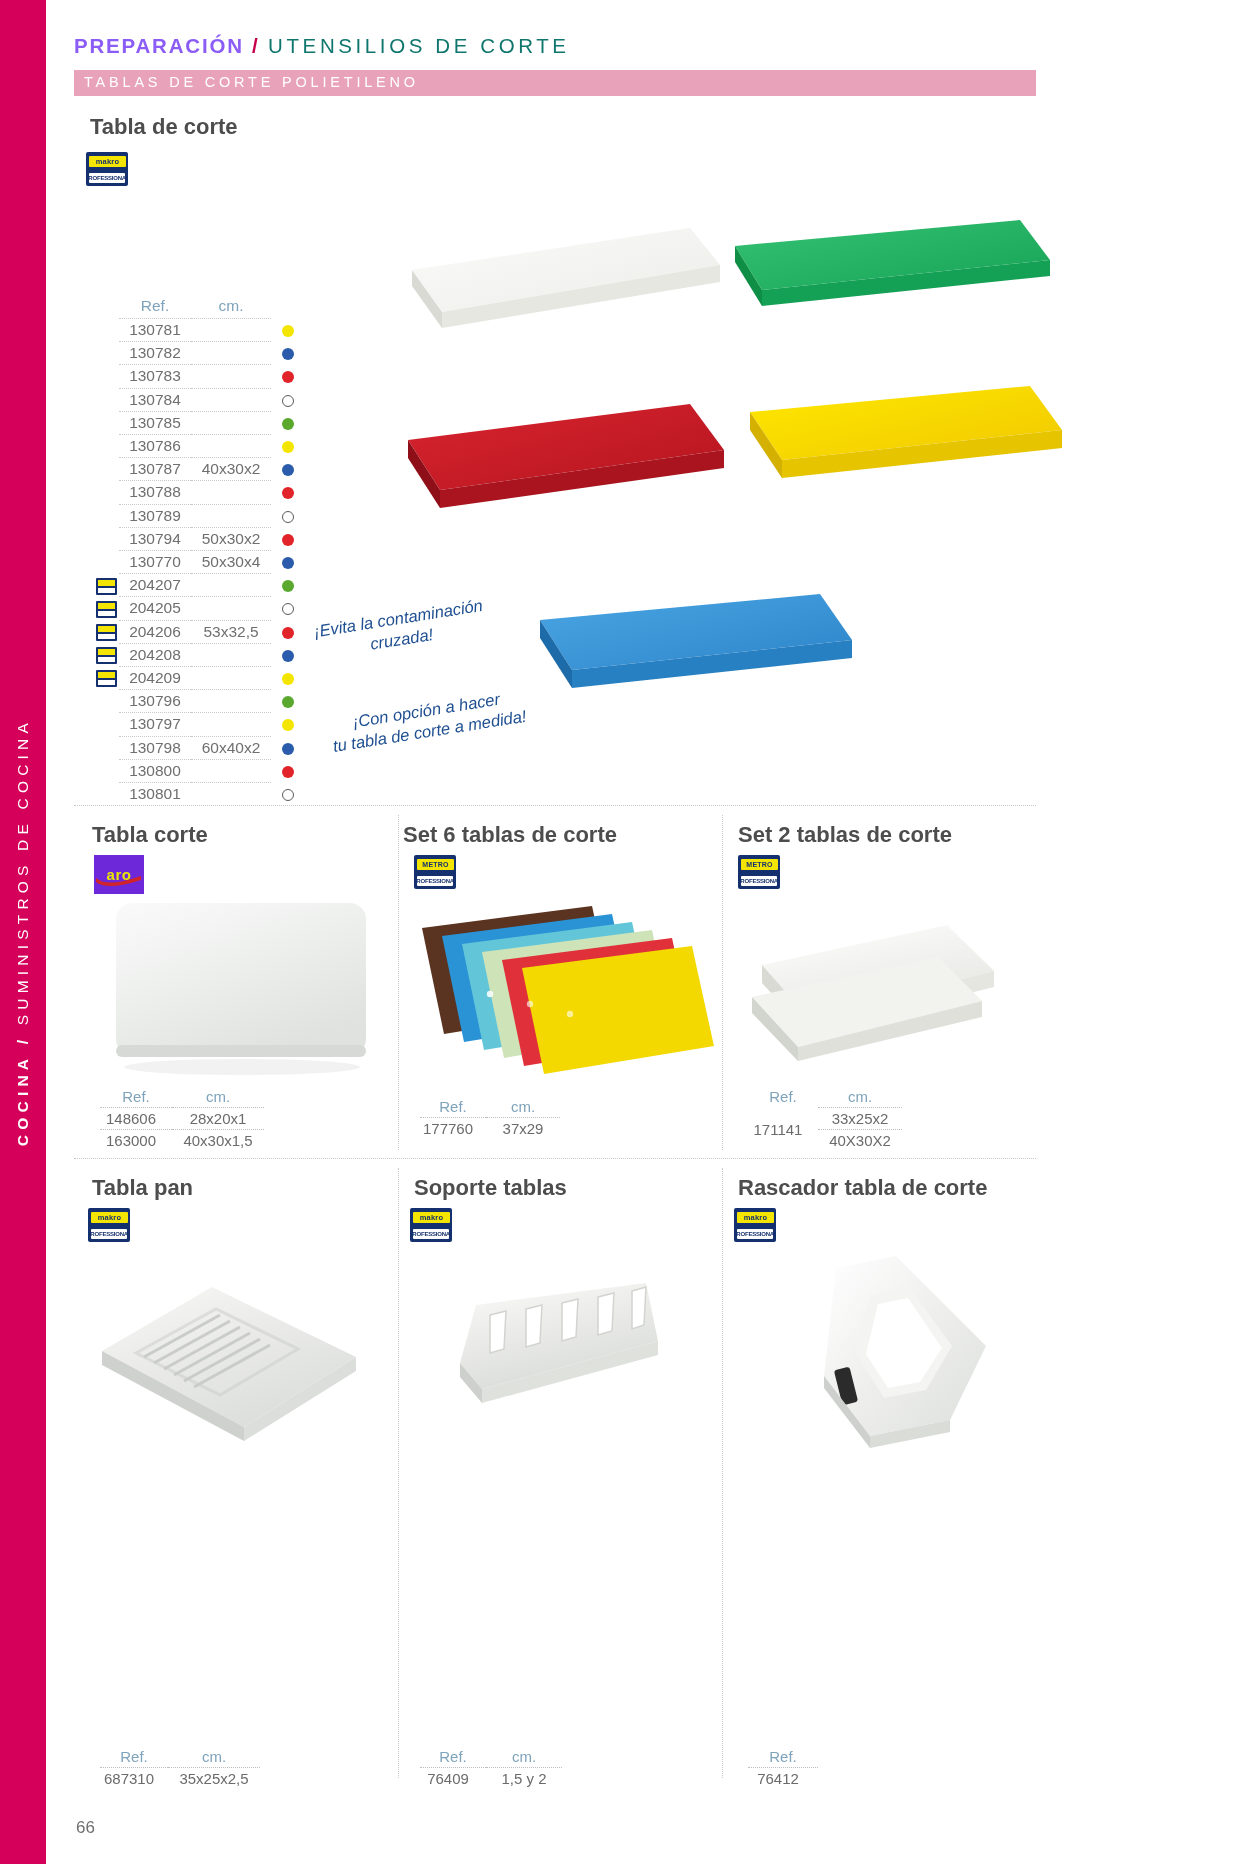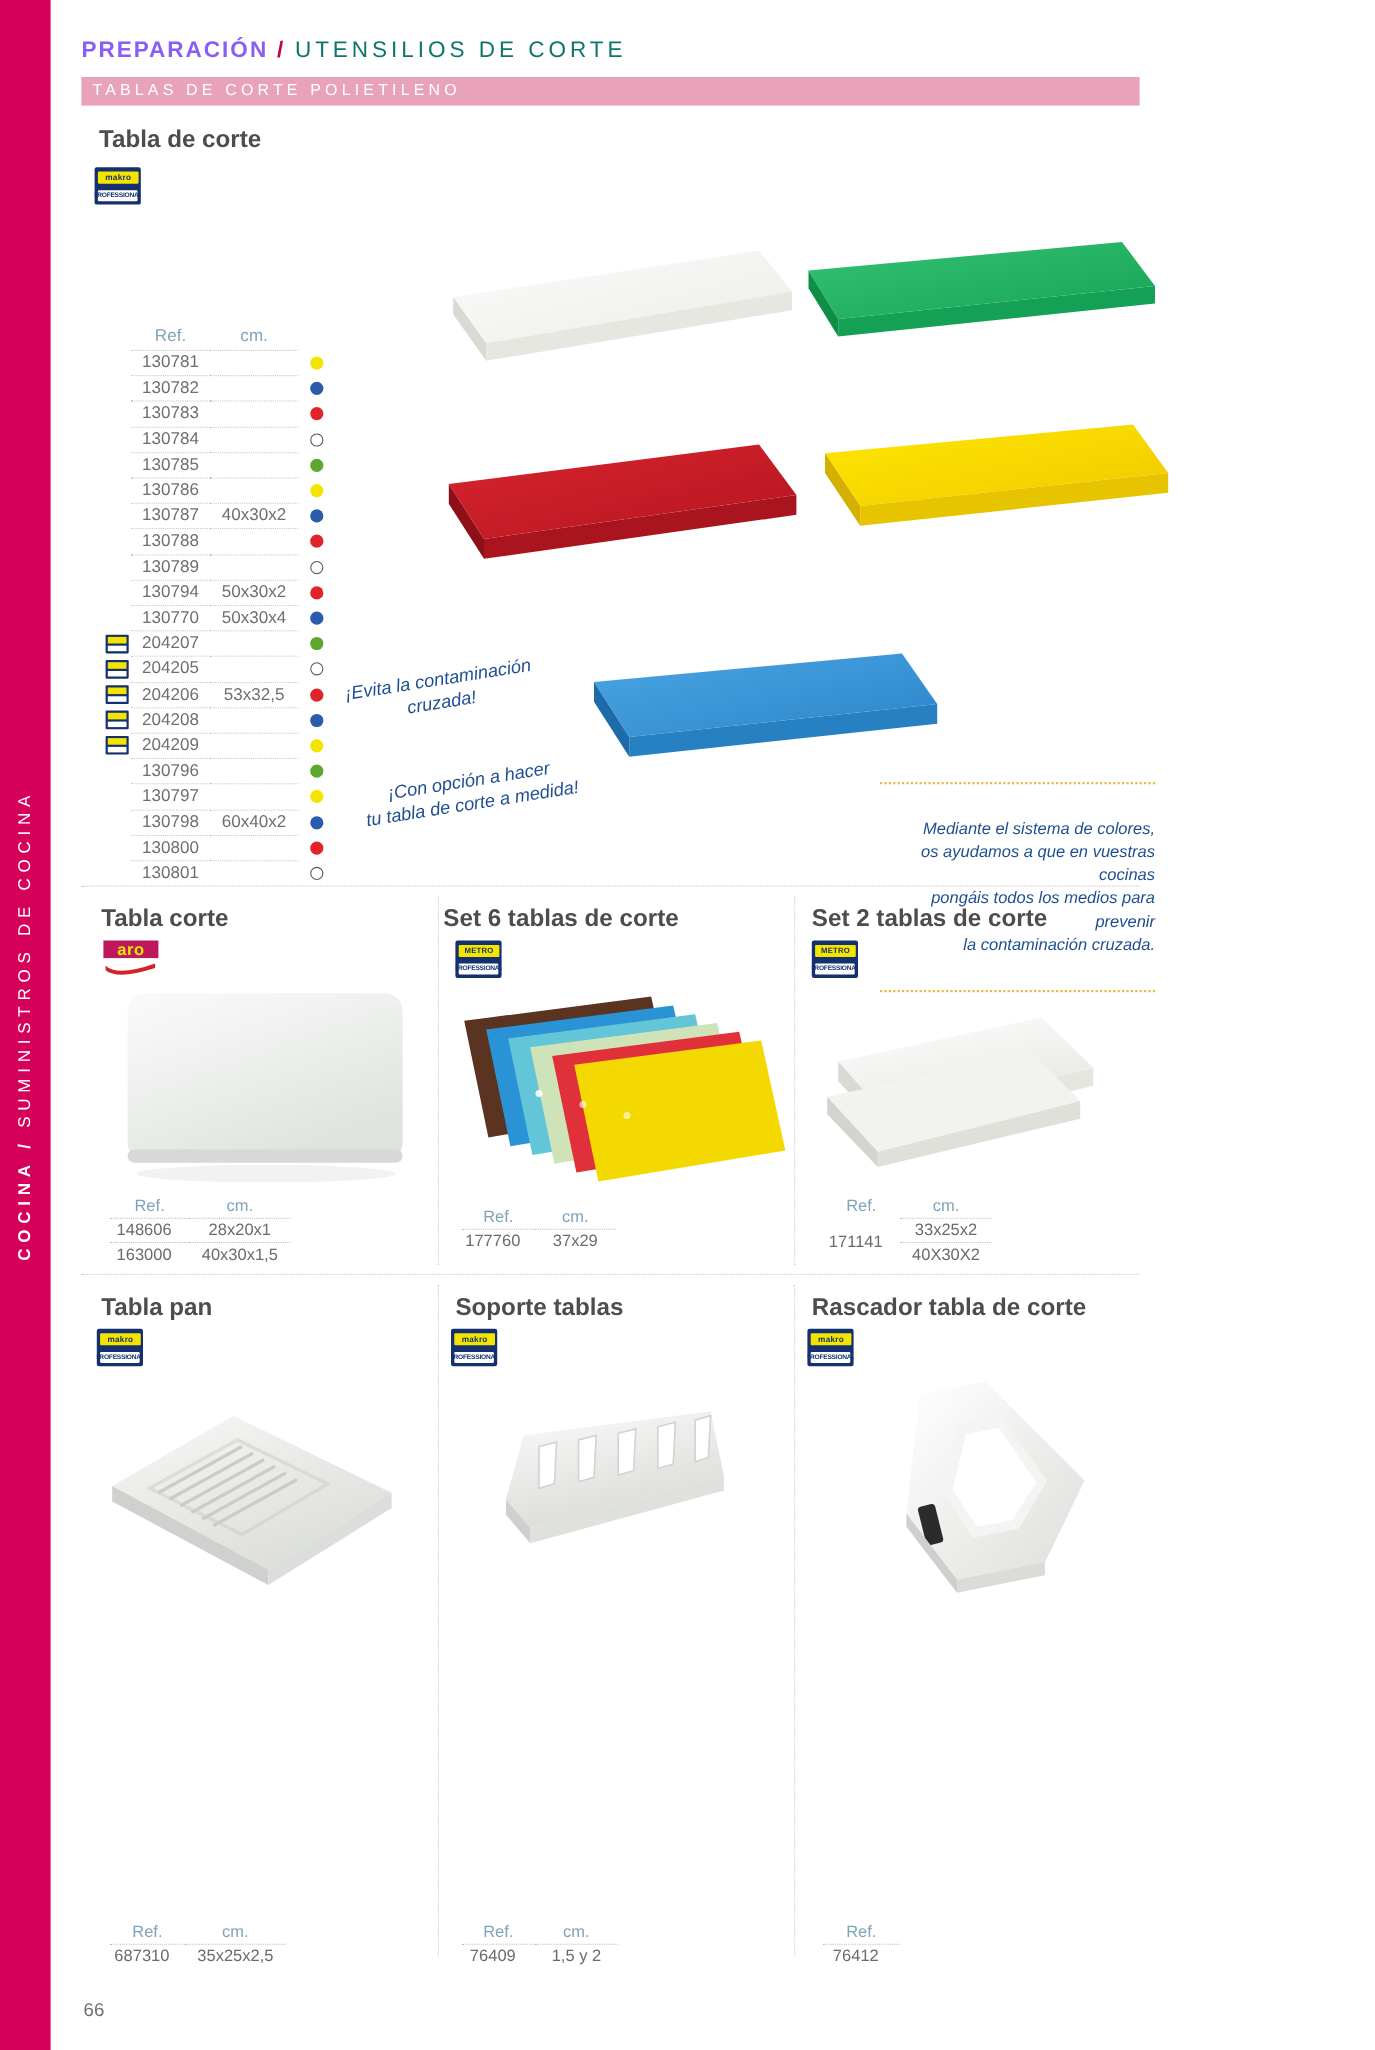--- a/index.html
+++ b/index.html
@@ -73,22 +73,22 @@
   .badge-makro .bot i {
     font-style: normal; font-size: 6px; font-weight: 700; color:#15306e;
     letter-spacing: -.2px; line-height: 1;
   }
   .badge-makro.metro .top i { font-size: 7px; }
 
   .badge-aro {
     position: absolute; width: 50px; height: 34px;
   }
   .badge-aro .blue {
-    position:absolute; left:0; top:0; width:50px; height:16px;
-    background:#be185d;
+    position:absolute; left:0; top:0; width:50px; height:39px;
+    background:#6d28d9;
     display:flex; align-items:center; justify-content:center;
   }
   .badge-aro .blue i {
     font-style: normal; color:#e8e800; font-weight:700; font-size:15px;
     letter-spacing:.5px; line-height:1;
   }
   .badge-aro .swoosh {
     position:absolute; left:1px; top:19px; width:48px; height:14px;
   }
 
@@ -401,28 +401,20 @@
         </tbody>
     </table>
   </div>
 
   <div class="callout-blue" style="left:305px; top:608px; width:190px;">¡Evita la contaminación
 cruzada!</div>
 
   <div class="callout-blue" style="left:318px; top:700px; width:220px;">¡Con opción a hacer
 tu tabla de corte a medida!</div>
 
-  <div class="note-right" style="left:800px; top:690px; width:250px;">
-    <div class="rule"></div>
-    <div>Mediante el sistema de colores,
-os ayudamos a que en vuestras cocinas
-pongáis todos los medios para prevenir
-la contaminación cruzada.</div>
-    <div class="rule bottom"></div>
-  </div>
 
   <div class="hdiv" style="left:74px; top:805px; width:962px;"></div>
   <div class="hdiv" style="left:74px; top:1158px; width:962px;"></div>
   <div class="vdiv" style="left:398px; top:815px; height:335px;"></div>
   <div class="vdiv" style="left:722px; top:815px; height:335px;"></div>
   <div class="vdiv" style="left:398px; top:1168px; height:610px;"></div>
   <div class="vdiv" style="left:722px; top:1168px; height:610px;"></div>
 
   <div class="sect-title" style="left:92px; top:822px;">Tabla corte</div>
   <div class="badge-aro" style="left:94px; top:855px;">

